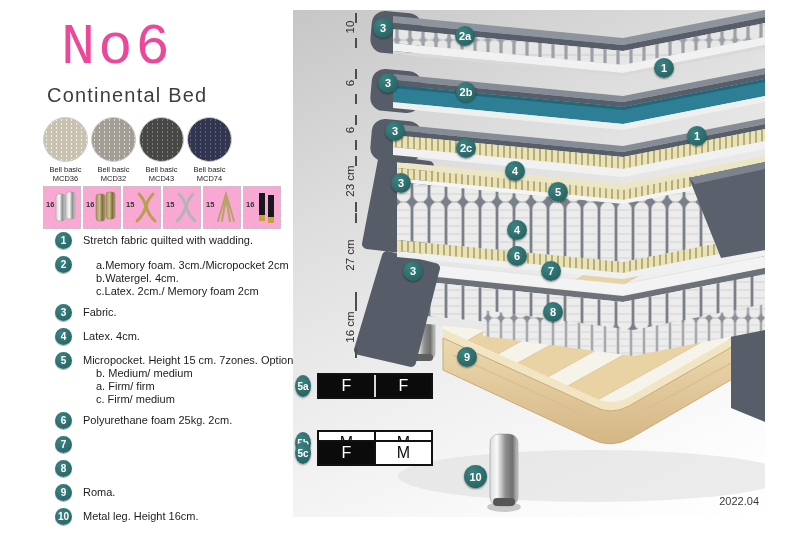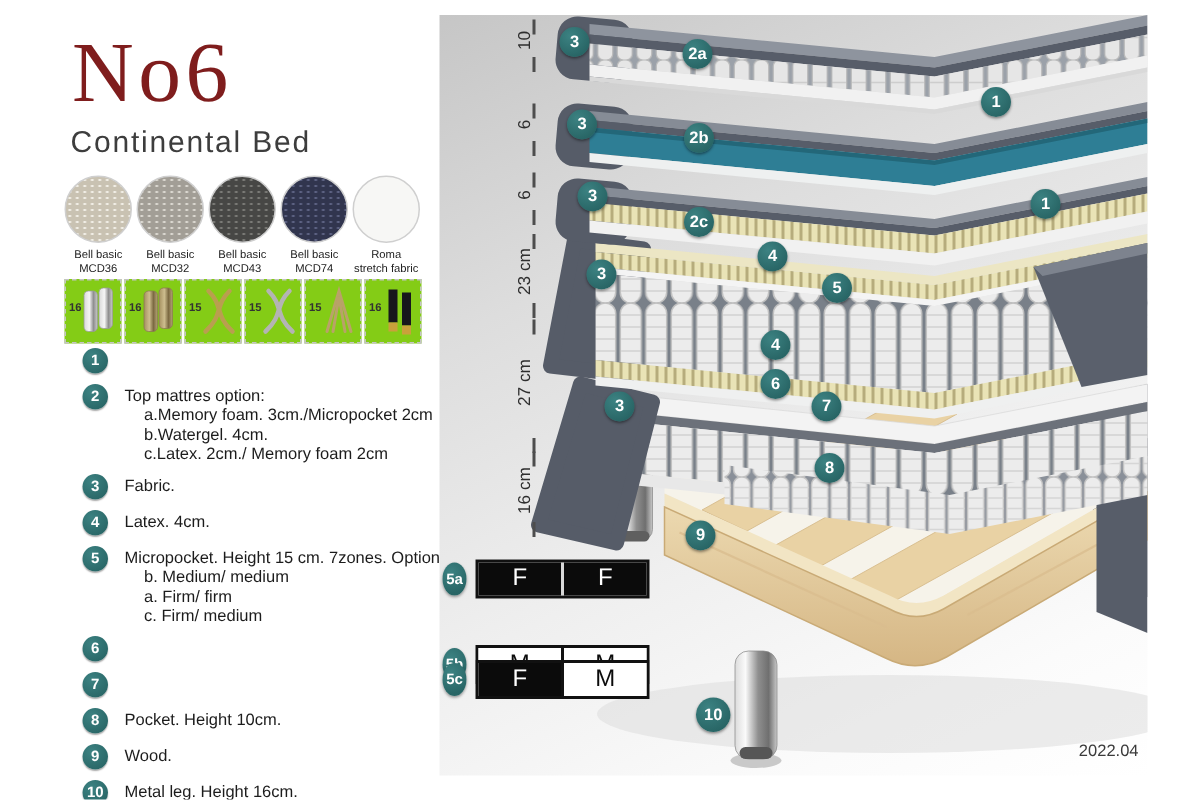--- a/index.html
+++ b/index.html
@@ -1,36 +1,36 @@
 <!DOCTYPE html>
 <html><head>
 <meta charset="utf-8">
 <style>
   html,body{margin:0;padding:0;}
   body{width:800px;height:533px;background:#ffffff;position:relative;overflow:hidden;
        font-family:"Liberation Sans","DejaVu Sans",sans-serif;color:#1c1c1c;}
 
   
-  .title{position:absolute;left:48px;top:16px;font-size:57px;font-weight:200;
-         letter-spacing:3px;color:#7f1d1d;font-family:Liberation Serif, serif;}
+  .title{position:absolute;left:61px;top:16px;font-size:57px;font-weight:200;
+         letter-spacing:3px;color:#ec4899;font-family:Liberation Mono, monospace;}
   .subtitle{position:absolute;left:47px;top:84px;font-size:20px;font-weight:300;
             letter-spacing:1.2px;color:#3d3d3d;}
 
   .swatches{position:absolute;left:43px;top:117px;display:flex;gap:3px;}
   .swatch-item{width:45px;display:flex;flex-direction:column;align-items:center;}
   .swatch{width:43px;height:43px;border-radius:50%;border:1px solid #cfcfcf;}
   .sw0{background:radial-gradient(circle,#f1eee6 30%,transparent 32%) 0 0/5px 4px repeat,#c9c2b2;}
   .sw1{background:radial-gradient(circle,#dbd8d1 30%,transparent 32%) 0 0/5px 4px repeat,#a29e96;}
   .sw2{background:radial-gradient(circle,#7b7b77 30%,transparent 32%) 0 0/5px 4px repeat,#474745;}
   .sw3{background:radial-gradient(circle,#5d6283 30%,transparent 32%) 0 0/5px 4px repeat,#31354e;}
   .sw4{background:#f7f7f5;}
   .swatch-label{font-size:7.5px;line-height:9px;text-align:center;margin-top:3px;color:#222;}
 
   .legs-row{position:absolute;left:43px;top:186px;display:flex;gap:2px;}
-  .leg-box{width:36px;height:41px;border:1px dashed #c4c4c4;position:relative;background:#84cc16;}
+  .leg-box{width:36px;height:41px;border:1px dashed #c4c4c4;position:relative;background:#f9a8d4;}
   .leg-size{position:absolute;left:2px;top:13px;font-size:7.5px;font-weight:bold;color:#333;}
   .leg-box svg{position:absolute;right:1px;top:3px;}
 
   .legend{position:absolute;left:55px;top:232px;width:242px;}
   .legend-item{display:flex;gap:11px;margin-bottom:7px;}
   .lbadge{flex:none;width:17px;height:17px;border-radius:50%;color:#fff;font-size:10px;
           font-weight:bold;display:flex;align-items:center;justify-content:center;
           background:radial-gradient(circle at 35% 30%,#3c8282,#2a6868 75%);
           box-shadow:0 1px 1px rgba(0,0,0,.35);}
   .ltext{font-size:11px;line-height:12px;padding-top:2px;}
@@ -84,24 +84,20 @@
     <div class="swatch-label"><span>Bell basic</span><br><span>MCD32</span></div>
   </div>
   <div class="swatch-item">
     <div class="swatch sw2"></div>
     <div class="swatch-label"><span>Bell basic</span><br><span>MCD43</span></div>
   </div>
   <div class="swatch-item">
     <div class="swatch sw3"></div>
     <div class="swatch-label"><span>Bell basic</span><br><span>MCD74</span></div>
   </div>
-  <div class="swatch-item">
-    <div class="swatch sw4"></div>
-    <div class="swatch-label"><span>Roma</span><br><span>stretch fabric</span></div>
-  </div>
 </div>
 
 <div class="legs-row">
   <div class="leg-box">
     <span class="leg-size">16</span>
     <svg width="26" height="34">
       <defs>
           <linearGradient id="lgS" x1="0" x2="1">
             <stop offset="0" stop-color="#d9d9d9"></stop>
             <stop offset=".4" stop-color="#f5f5f5"></stop>
@@ -162,25 +158,25 @@
         <rect x="6" y="25" width="6" height="6" fill="#c9a13b"></rect>
       <rect x="15" y="5" width="6" height="22" fill="#17171c"></rect>
         <rect x="15" y="27" width="6" height="6" fill="#c9a13b"></rect>
     </svg>
   </div>
 </div>
 
 <div class="legend">
   <div class="legend-item">
     <span class="lbadge">1</span>
+    <div class="ltext">Stretch fabric quilted with wadding.</div>
   </div>
   <div class="legend-item">
     <span class="lbadge">2</span>
     <div class="ltext">
-      <div>Top mattres option:</div>
       <div class="lsub">a.Memory foam. 3cm./Micropocket 2cm</div>
       <div class="lsub">b.Watergel. 4cm.</div>
       <div class="lsub">c.Latex. 2cm./ Memory foam 2cm</div>
     </div>
   </div>
   <div class="legend-item">
     <span class="lbadge">3</span>
     <div class="ltext">Fabric.</div>
   </div>
   <div class="legend-item">
@@ -191,31 +187,31 @@
     <span class="lbadge">5</span>
     <div class="ltext">
       <div>Micropocket. Height 15 cm. 7zones. Option:</div>
       <div class="lsub">b. Medium/ medium</div>
       <div class="lsub">a. Firm/ firm</div>
       <div class="lsub">c. Firm/ medium</div>
     </div>
   </div>
   <div class="legend-item">
     <span class="lbadge">6</span>
+    <div class="ltext">Polyurethane foam 25kg. 2cm.</div>
   </div>
   <div class="legend-item">
     <span class="lbadge">7</span>
   </div>
   <div class="legend-item">
     <span class="lbadge">8</span>
-    <div class="ltext">Pocket. Height 10cm.</div>
   </div>
   <div class="legend-item">
     <span class="lbadge">9</span>
-    <div class="ltext">Wood.</div>
+    <div class="ltext">Roma.</div>
   </div>
   <div class="legend-item">
     <span class="lbadge">10</span>
     <div class="ltext">Metal leg. Height 16cm.</div>
   </div>
 </div>
 
 <div class="panel">
 
   <svg class="diagram" width="472" height="507" viewBox="0 0 472 507">

